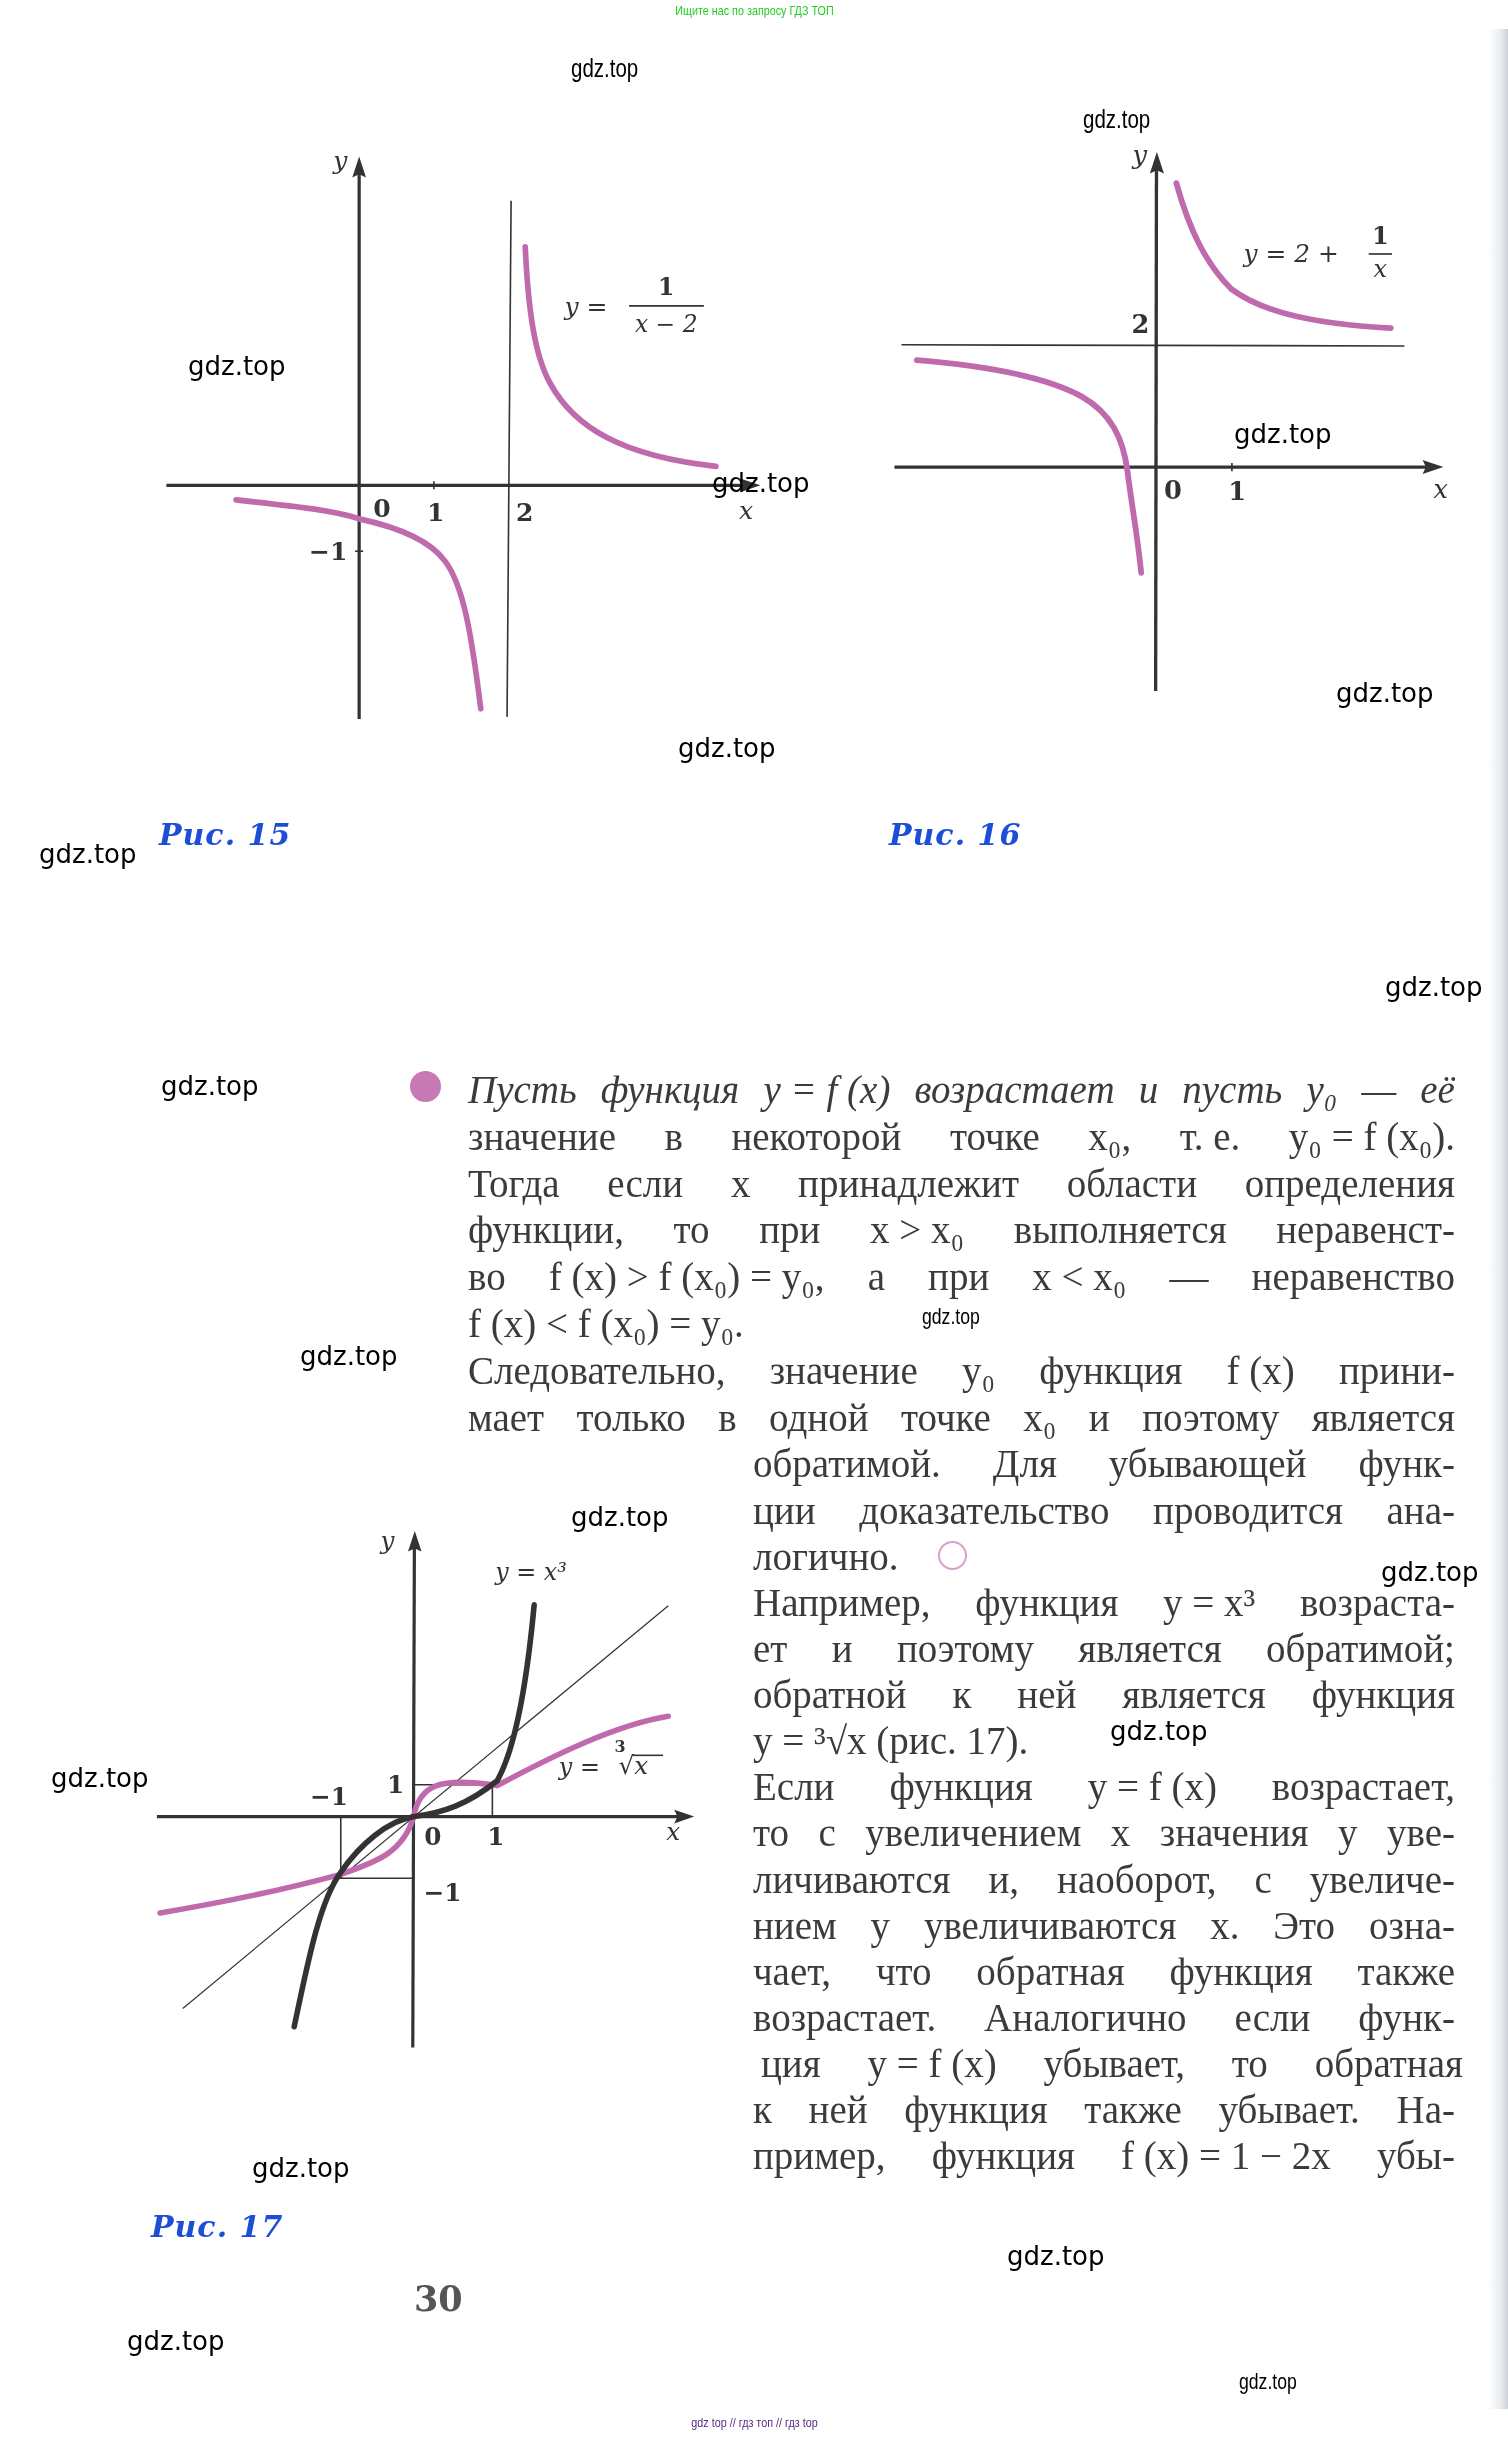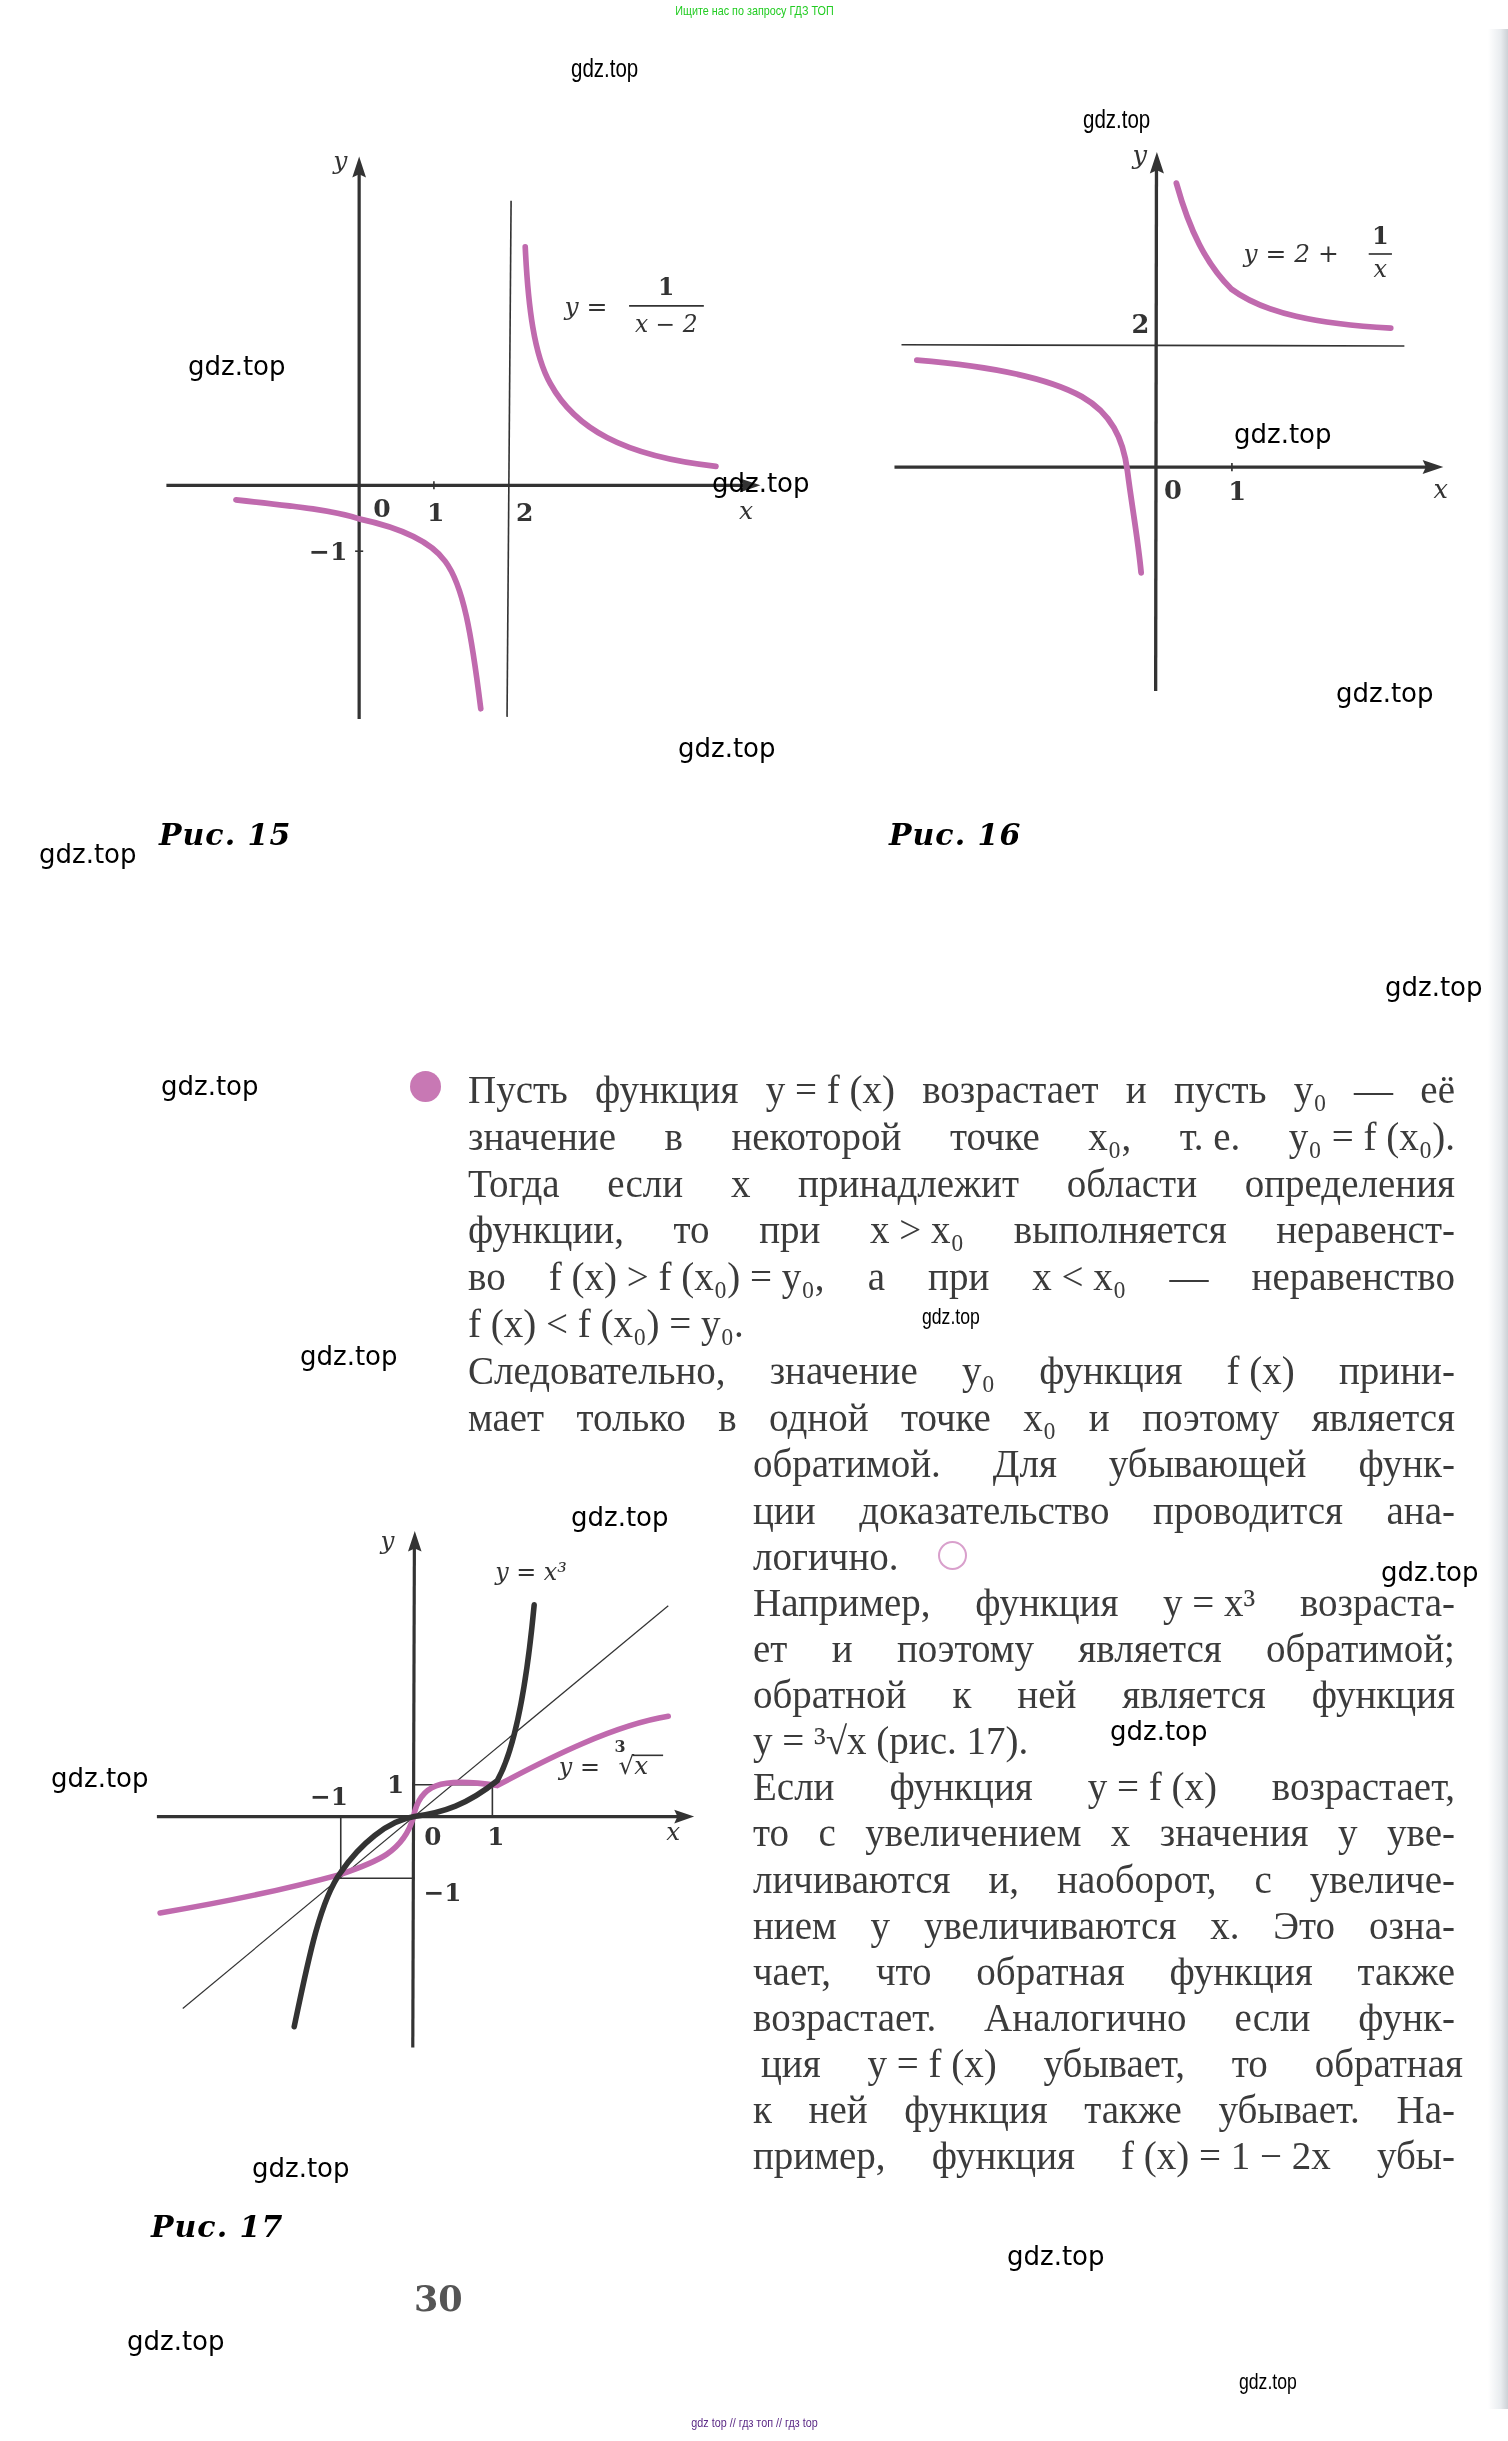--- a/index.html
+++ b/index.html
@@ -10,21 +10,21 @@
             font-family:"Liberation Sans", sans-serif; font-size:12.7px; color:#22cc22; transform:scaleX(0.85); }
   .footer { position:absolute; top:2416px; left:0; width:1509px; text-align:center;
             font-family:"Liberation Sans", sans-serif; font-size:12.7px; color:#5b2a86; transform:scaleX(0.85); }
   .spine { position:absolute; right:0; top:29px; width:21.5px; height:2380px;
            background:linear-gradient(to right, #ffffff, #e9ecef 60%, #c9cdd2); }
   .wm { position:absolute; font-family:"DejaVu Sans", sans-serif; font-size:26px; color:#000; white-space:nowrap; }
   .wm.narrow { font-family:"Liberation Sans", sans-serif; transform:scaleX(0.82); transform-origin:left; font-size:25px; }
   .fig { position:absolute; }
   .fig svg { display:block; width:100%; height:100%; }
   .caption { position:absolute; font-family:"DejaVu Serif", serif; font-style:italic; font-weight:bold;
-             font-size:30px; color:#000000; letter-spacing:1px; }
+             font-size:30px; color:#1d4ed8; letter-spacing:1px; }
   .theorem { position:absolute; left:158px; top:956px; width:1159px; height:85px;
              background:#e4d3e6;
              background-image:repeating-linear-gradient(45deg, rgba(255,255,255,0.25) 0 1px, transparent 1px 2.9px);
              }
   .theorem-text { position:absolute; left:159px; top:7.8px; width:985px; font-family:"DejaVu Serif", serif;
                   font-size:32px; line-height:41px; color:#333; transform:scaleX(0.86); transform-origin:left top; width:1146px; }
   .theorem-text .lbl { letter-spacing:5.9px; }
   .line { position:absolute; font-family:"Liberation Serif", serif; font-size:39px; color:#3b3b3b; white-space:nowrap;
           display:flex; justify-content:space-between; }
   .line span { white-space:pre; }
@@ -90,21 +90,21 @@
       <line x1="1232" y1="376" x2="1288" y2="376" stroke="#333" stroke-width="4"></line>
       <text x="1260" y="432" text-anchor="middle" font-family="DejaVu Serif, serif" font-style="italic" font-size="58" fill="#333">x</text>
     </svg>
   </div>
   <div class="caption" style="left:889px; top:817px;">Рис. 16</div>
 
 
   <div class="bullet"></div>
 
   <div id="proof">
-      <div class="line" style="left: 468px; top: 1067px; width: 987px;">
+      <div class="line" style="left: 468px; top: 1067px; width: 987px; font-style: italic;">
         <span>Пусть</span>
         <span>функция</span>
         <span>y = f (x)</span>
         <span>возрастает</span>
         <span>и</span>
         <span>пусть</span>
         <span>y₀</span>
         <span>—</span>
         <span>её</span>
       </div>

